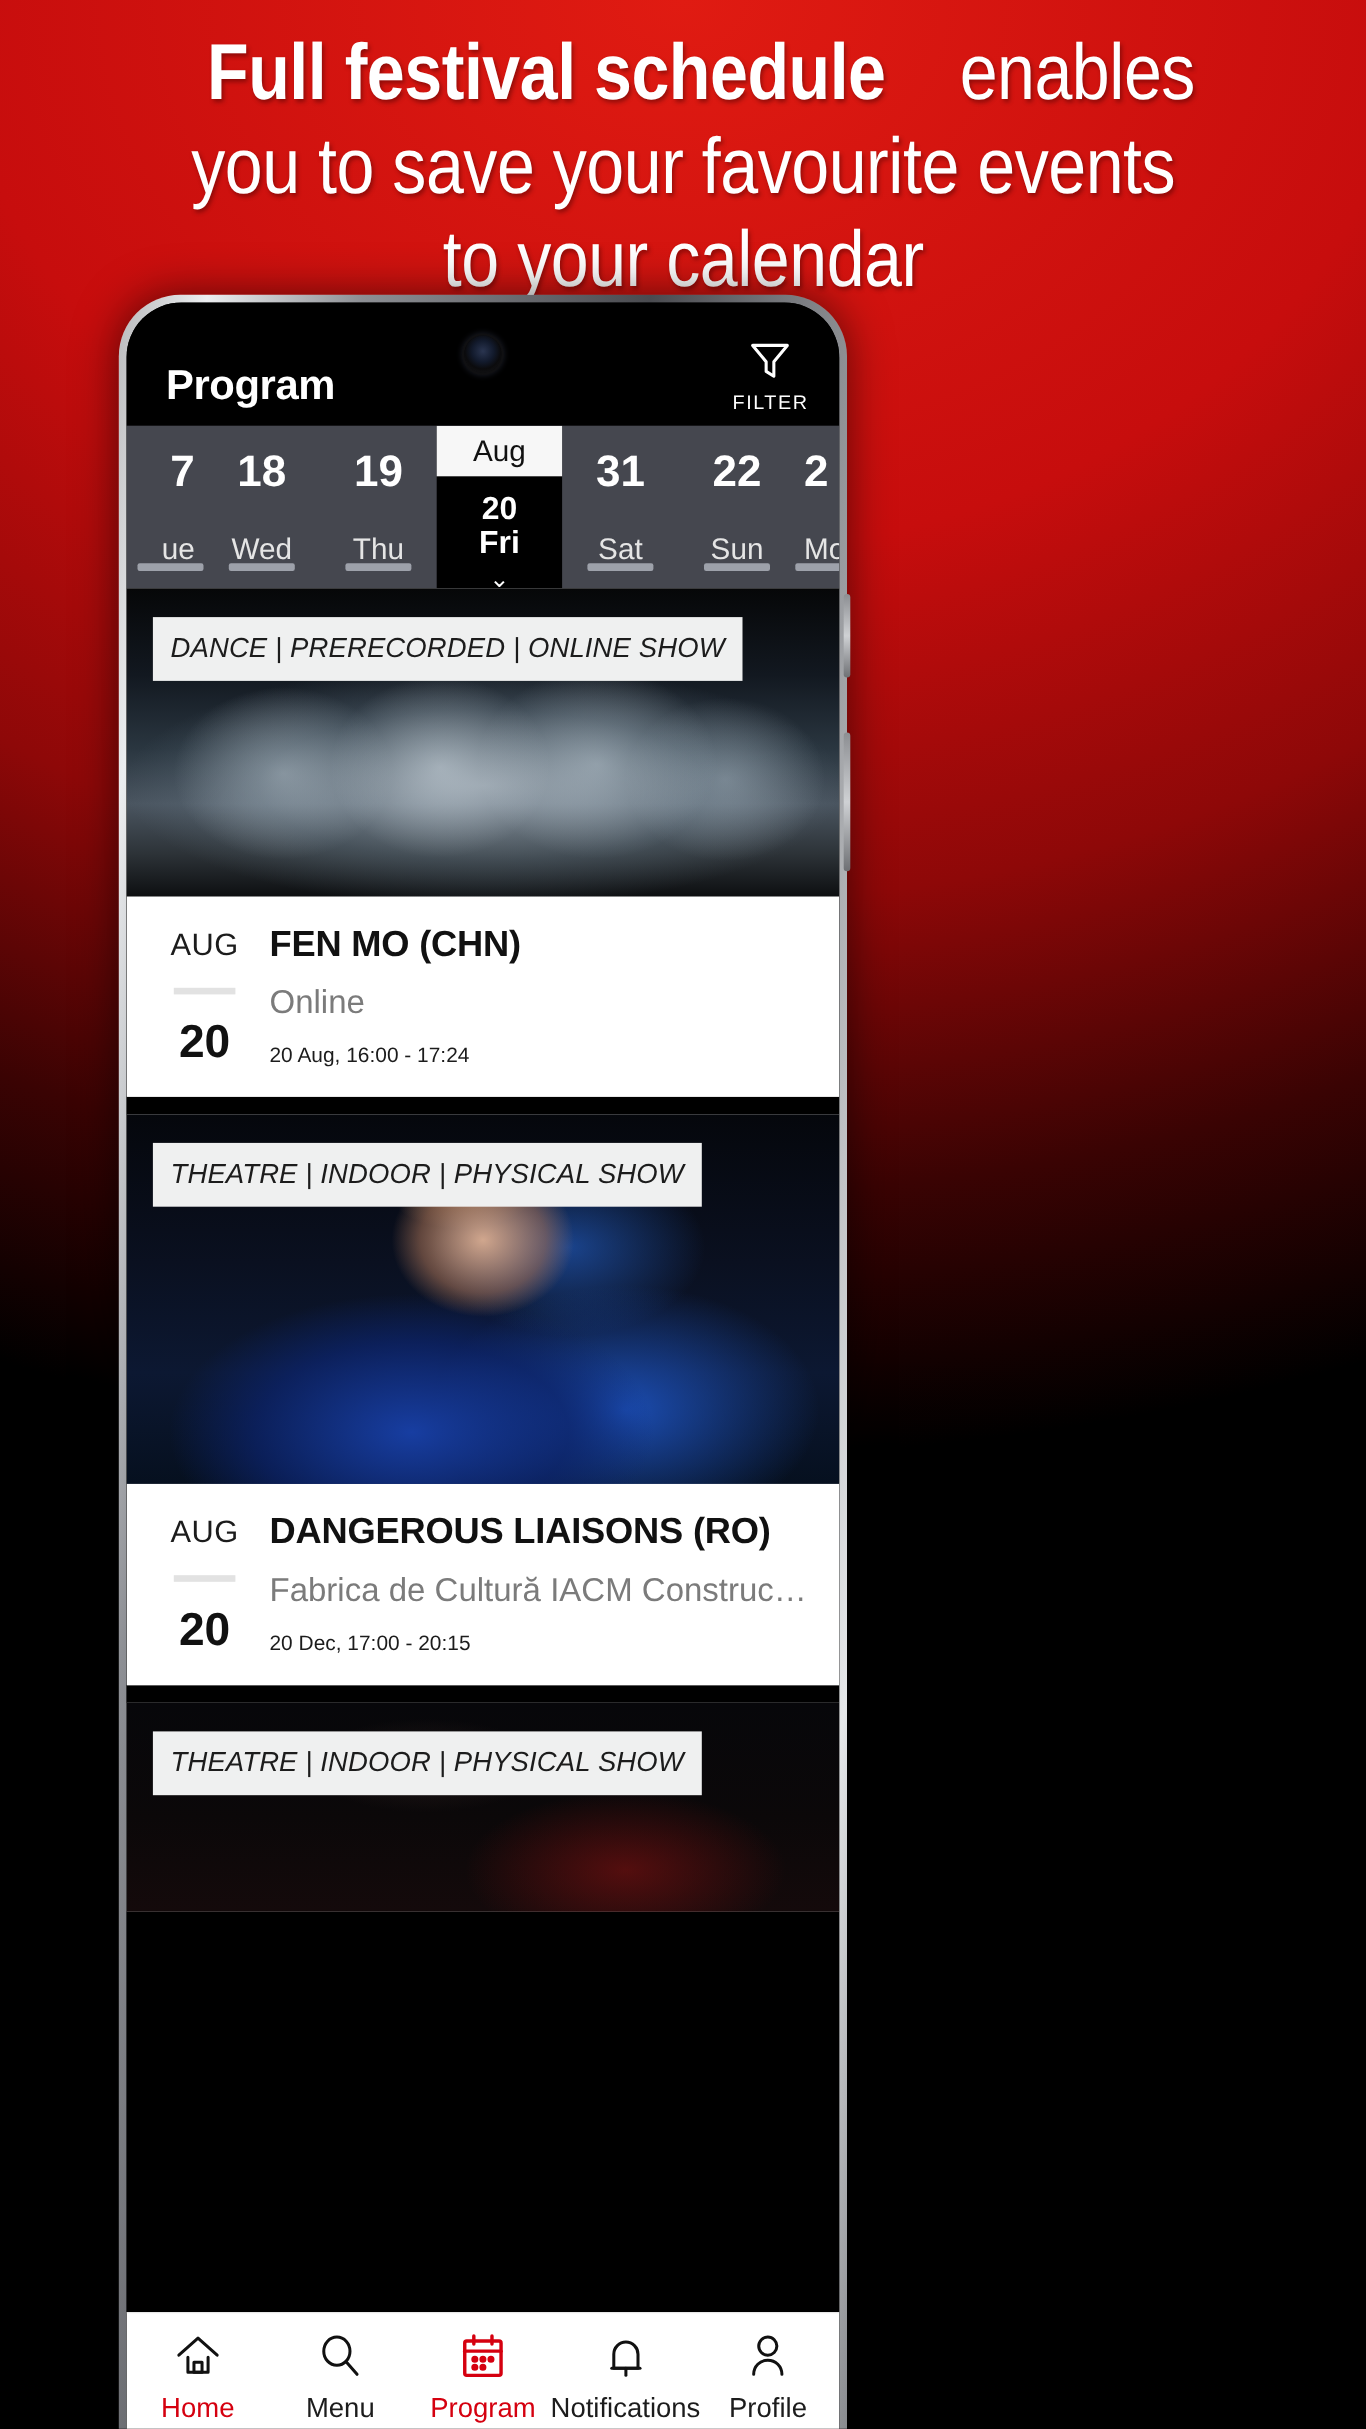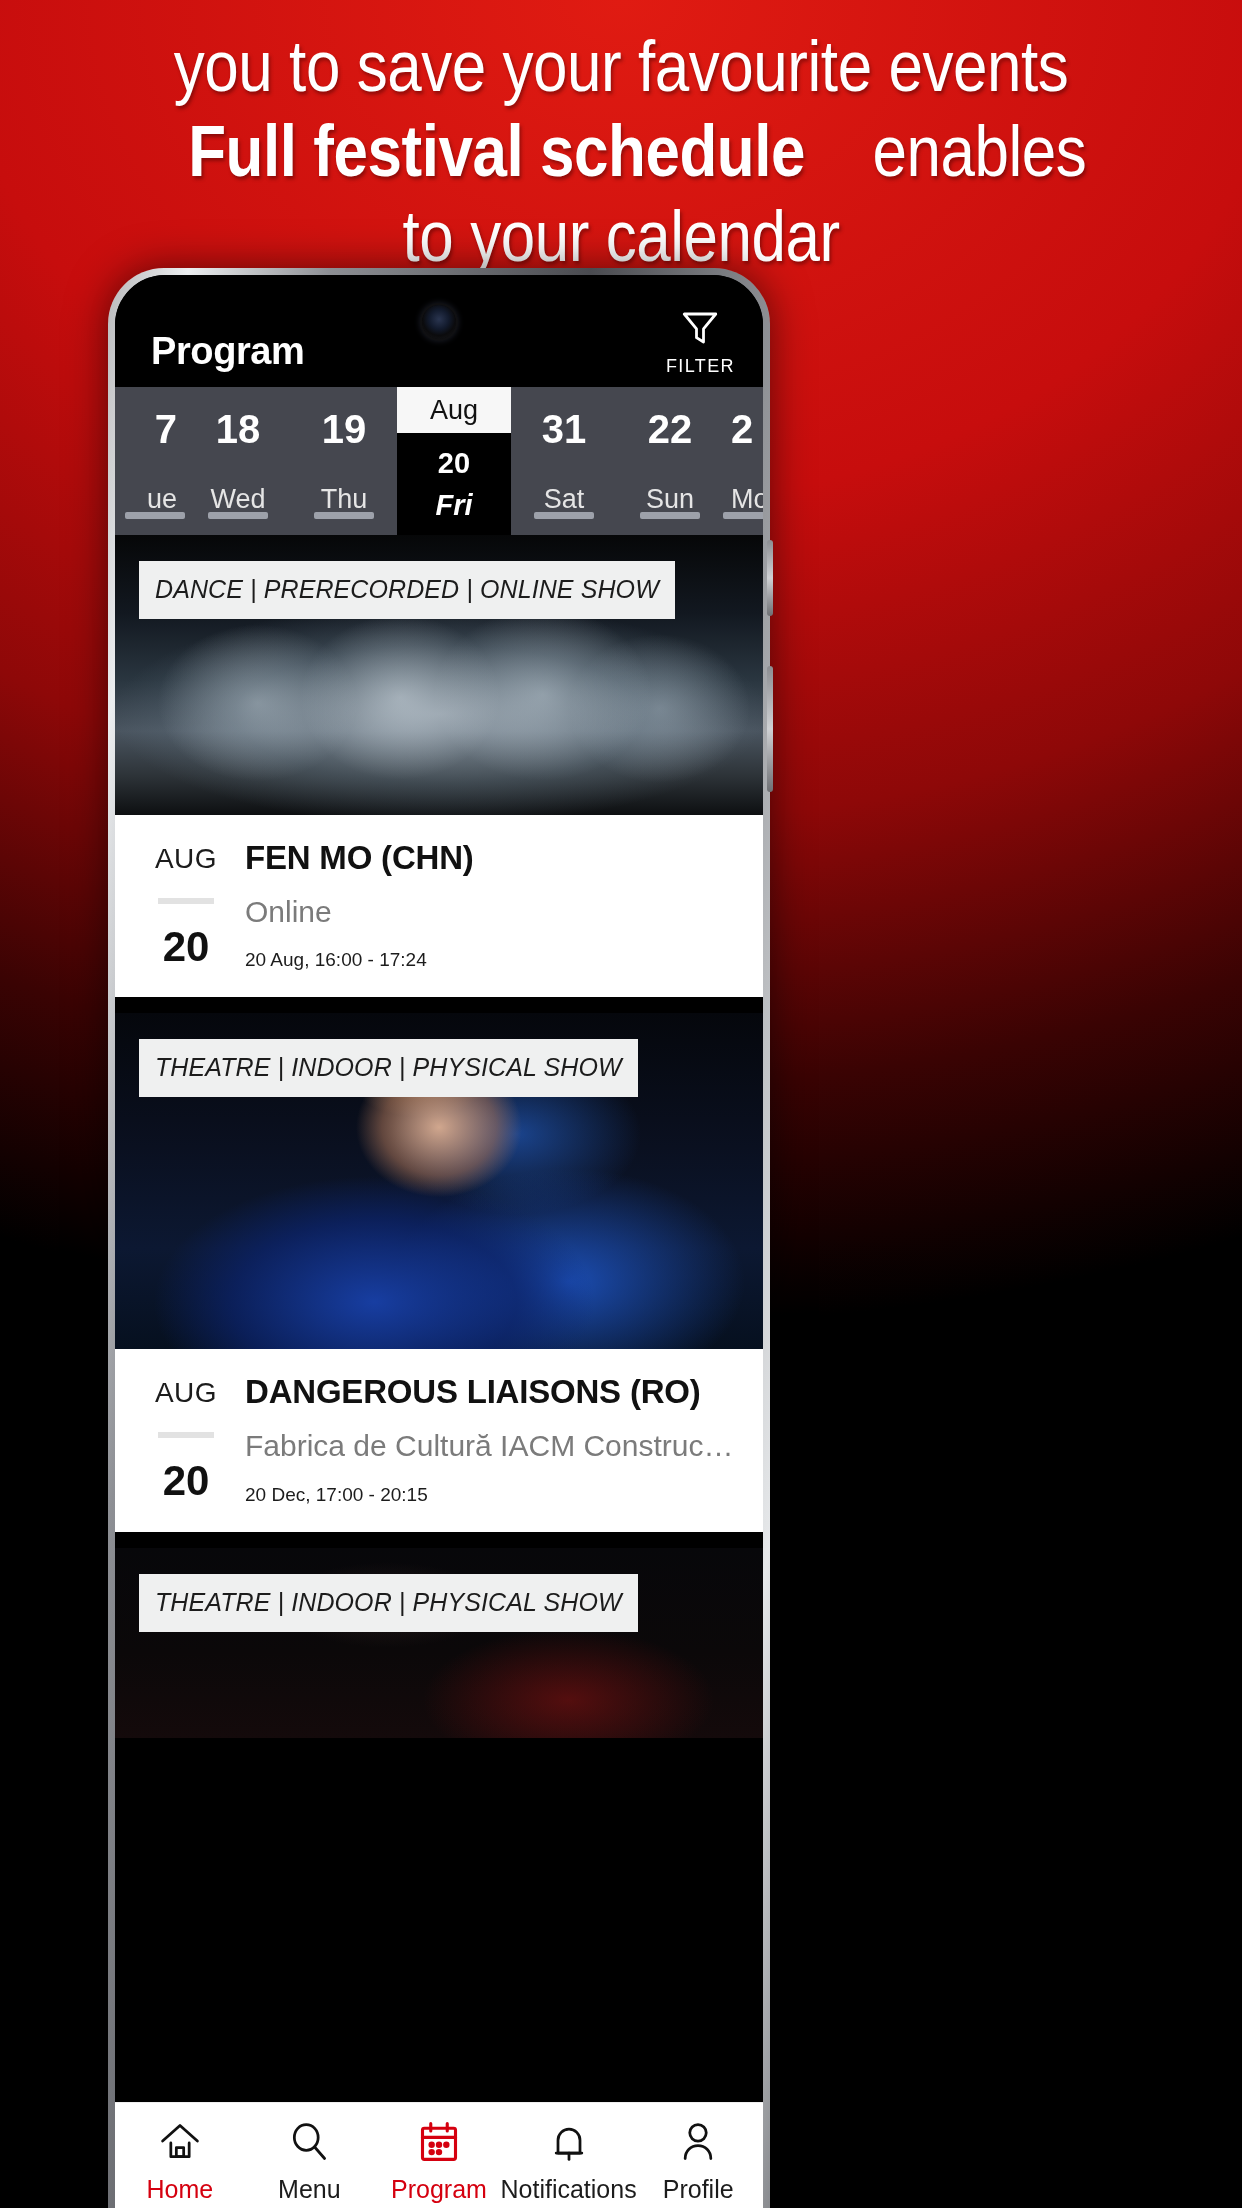--- a/index.html
+++ b/index.html
@@ -179,23 +179,22 @@
     color: #fff;
     font-size: 29px;
     font-weight: 700;
     margin-top: 16px;
     line-height: 1;
   }
   .sel-day {
     color: #fff;
     font-size: 29px;
     font-weight: 700;
-    margin-top: 13px;
-    line-height: 1;
-    font-style: italic;
+    margin-top: 2px;
+    line-height: 1;
   }
   .sel-chev {
     color: #fff;
     font-size: 22px;
     line-height: 1;
     margin-top: 7px;
   }
 
   
   .feed {
@@ -347,22 +346,22 @@
   .nav-label.accent { color: #d5000f; }
   .nav-icon { height: 46px; display: flex; align-items: center; justify-content: center; }
   svg { display: block; }
 </style>
 </head>
 <body>
 
 <div class="promo-bg"></div>
 
 <div class="headline">
+  <span class="line"><span class="hl-text hl-strong">Full festival schedule</span><span class="hl-text"> enables</span></span>
   <span class="line"><span class="hl-text">you to save your favourite events</span></span>
-  <span class="line"><span class="hl-text hl-strong">Full festival schedule</span><span class="hl-text"> enables</span></span>
   <span class="line"><span class="hl-text">to your calendar</span></span>
 </div>
 
 <div class="phone">
   <div class="side-btn b1"></div>
   <div class="side-btn b2"></div>
 
   <div class="phone-inner">
 
     <div class="app-header">

